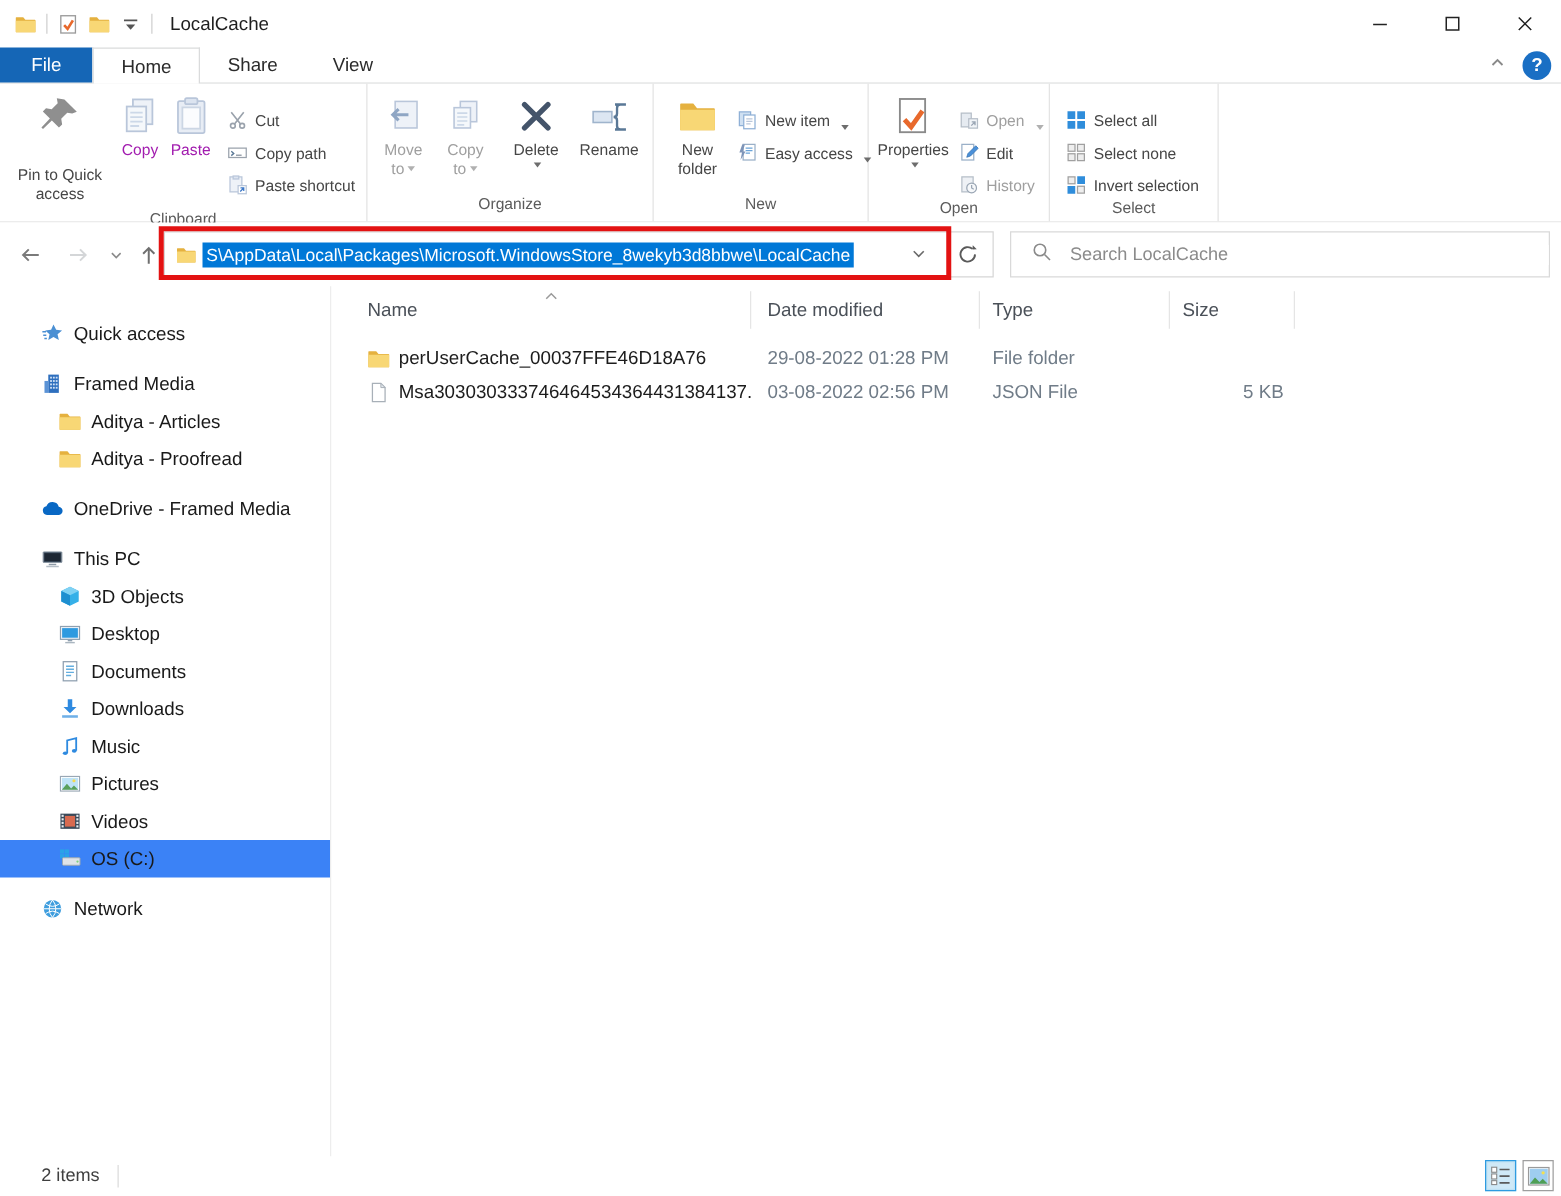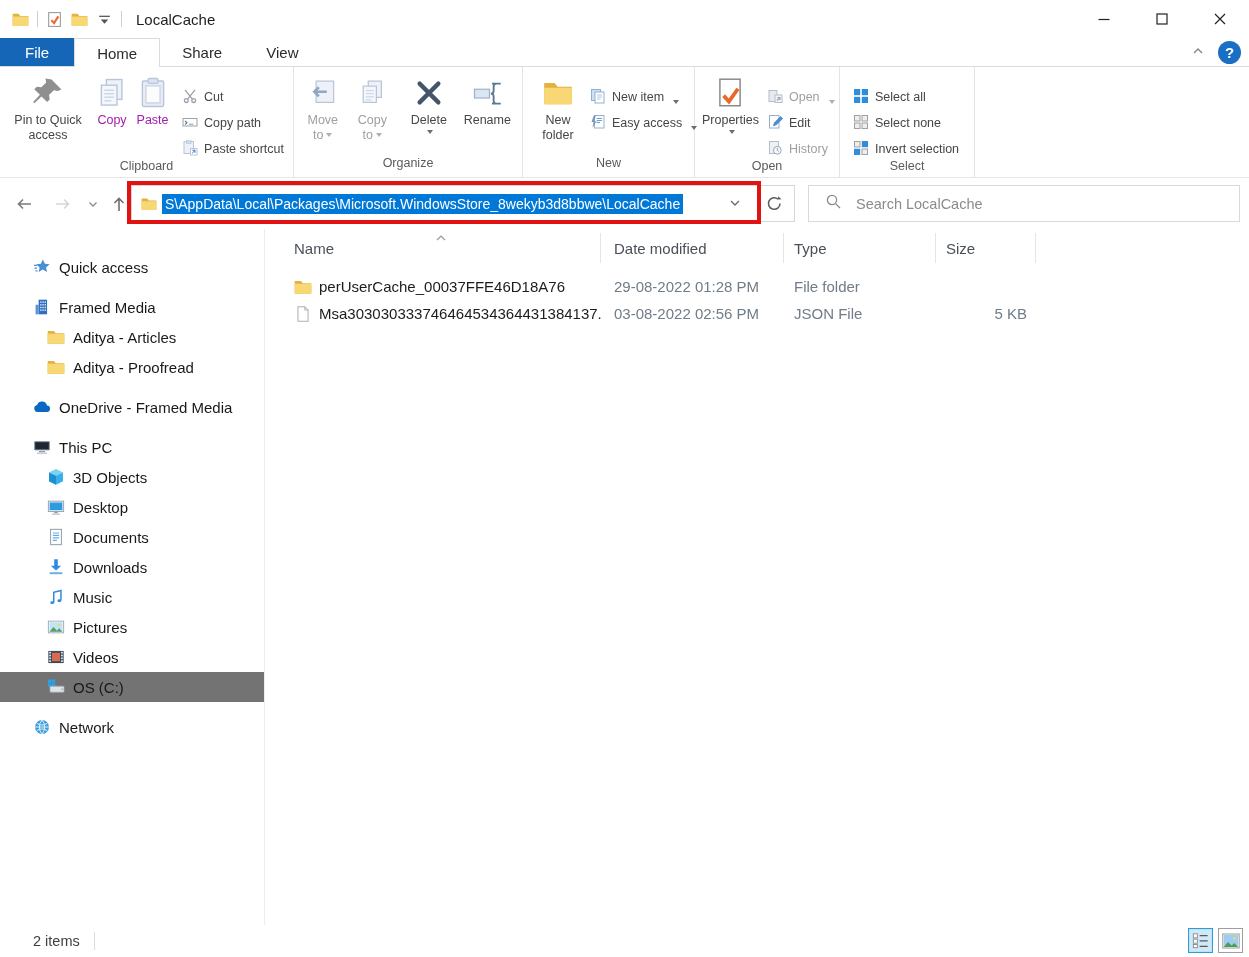--- a/index.html
+++ b/index.html
@@ -58,21 +58,21 @@
   .redbox { position:absolute; left:127px; top:3px; width:634px; height:43px; border:4px solid #e31212; pointer-events:none; z-index:6; }
 
   
   .content { position:absolute; top:229px; left:0; right:0; bottom:32px; display:flex; }
   .sidebar { width:264px; flex:none; padding-top:23px; }
   .sb-item { height:30px; display:flex; align-items:center; font-size:15px; color:#191919; }
   .sb-item .sbic { margin-right:8px; }
   .lv0 { padding-left:33px; }
   .lv1 { padding-left:47px; }
   .sb-gap { margin-top:10px; }
-  .sb-sel { background:#737373; }
+  .sb-sel { background:#3b82f6; }
 
   .filearea { flex:1; position:relative; border-left:1px solid #ededed; }
   .lheader { position:absolute; top:4px; left:0; right:0; height:30px; display:flex; font-size:15px; color:#4a5058; }
   .lh-col { display:flex; align-items:center; border-right:1px solid #e5e5e5; height:30px; }
   .col-name { width:336px; padding-left:29px; }
   .col-date { width:183px; padding-left:13px; }
   .col-type { width:152px; padding-left:10px; }
   .col-size { width:100px; padding-left:10px; }
   .sortcaret { position:absolute; top:-1px; left:170px; width:12px; height:8px; }
   .rows { position:absolute; top:44px; left:0; right:0; }
@@ -146,21 +146,21 @@
             <path d="M4 10l4-4 4 4" stroke="#8a8a8a" stroke-width="1.5" fill="none"></path>
           </svg></span>
       <span class="help-circle">?</span>
     </div>
   </div>
 
   <div class="ribbon">
 
     <div class="rgroup" style="width:294px;">
       <div class="rg-content">
-        <div class="bigbtn" style="width:90px;">
+        <div class="bigbtn" style="width:90px;gap:20px;">
           <span class="bicon ic34">
               <svg width="100%" height="100%" viewBox="0 0 24 24">
                 <path d="M14.5 2.5l7 7-2.6 1-2.8-.5-3.4 3.4.5 3.2-1.8 1.8-4-4-5 4.8-.9-.9 4.8-5-4-4L4.1 7.5l3.2.5 3.4-3.4-.5-2.8z" fill="#8f8f8f"></path>
               </svg>
             </span>
           <span class="lblw" style="width:82px;">Pin to Quick access</span>
         </div>
         <div class="bigbtn semidim" style="width:52px;">
           <span class="bicon ic34">
               <svg width="100%" height="100%" viewBox="0 0 24 24">

